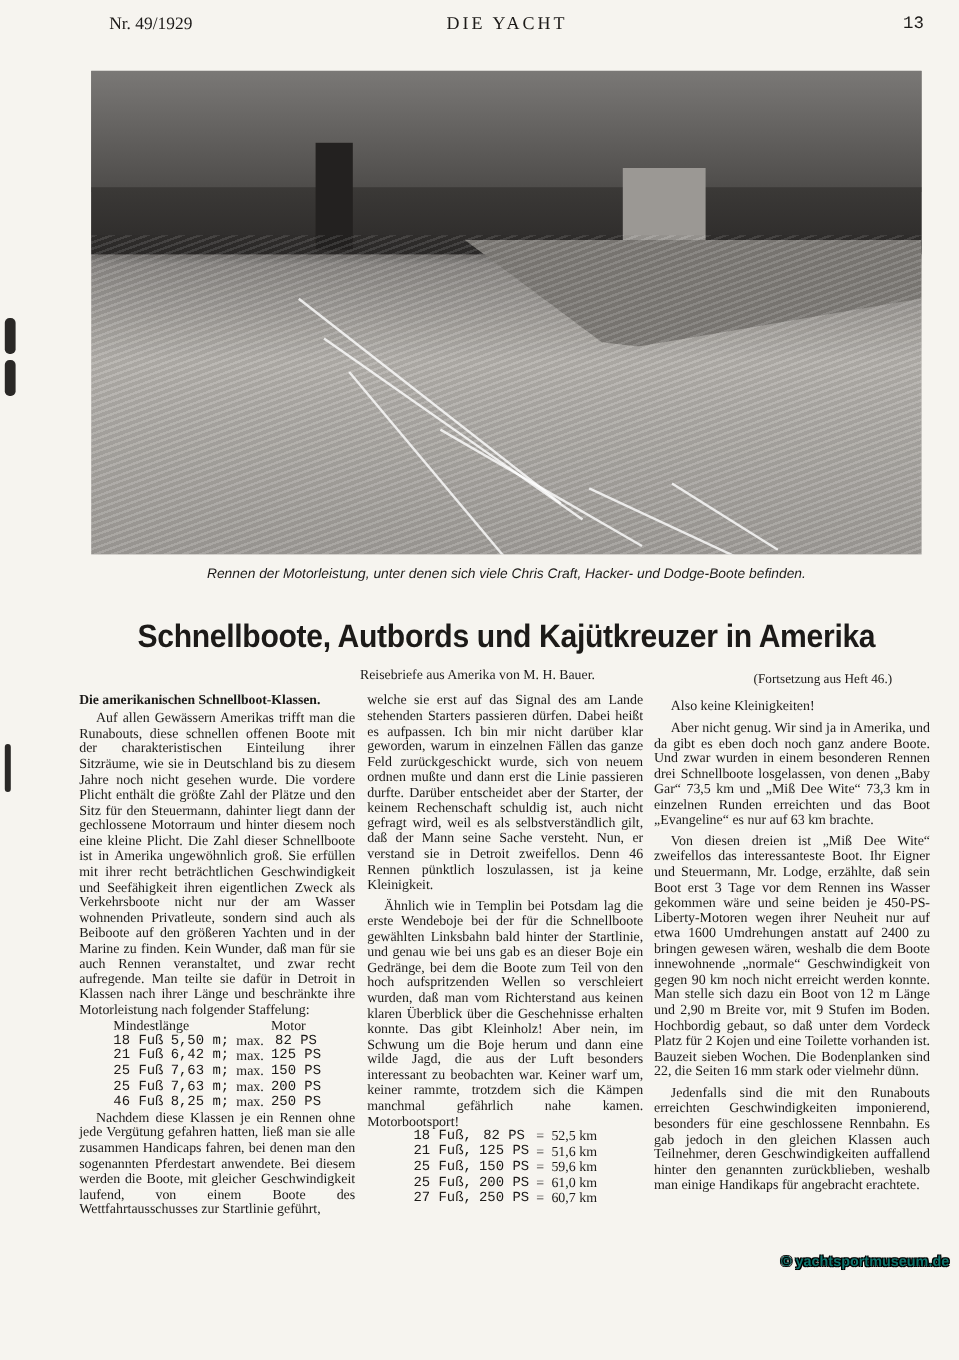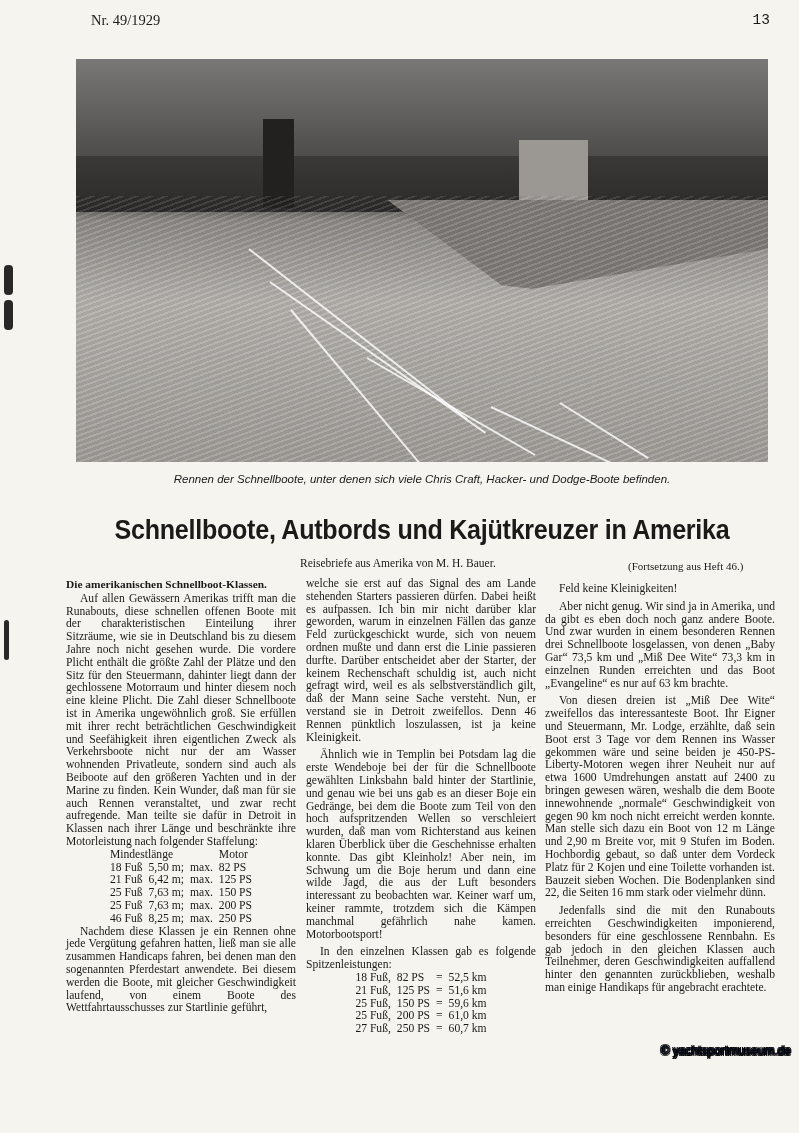--- a/index.html
+++ b/index.html
@@ -53,57 +53,58 @@
     hyphens: manual;
   }
   .col1 { left: 66px; } .col2 { left: 306px; } .col3 { left: 545px; }
   .col p { margin: 0 0 0 0; text-indent: 14px; }
   .col p.gap { margin-top: 5px; }
   .col p.noind { text-indent: 0; }
   .sub { font-weight: bold; font-size: 11.4px; text-indent: 0 !important; margin-bottom: 2px !important; }
   table.staff { border-collapse: collapse; margin: 0 auto; font-size: 11.6px; line-height: 12.8px; }
   table.staff td { padding: 0 3px; white-space: nowrap; }
   table.staff th { font-weight: normal; padding: 0 3px; }
-  .r { text-align: left; }
+  .r { text-align: center; font-family: Liberation Mono, monospace; }
   .watermark {
     position: absolute; right: 8px; top: 1044px;
     font-family: "Liberation Sans", "DejaVu Sans", sans-serif;
-    font-size: 12px; font-weight: normal; color: #0f172a;
+    font-size: 12px; font-weight: bold; color: #0f766e;
     text-shadow: 0 0 1px #000, 0 0 1px #000, 1px 1px 0 #000, -1px -1px 0 #000, 1px -1px 0 #000, -1px 1px 0 #000;
   }
 </style>
 </head>
 <body>
 
 <div class="edge-mark" style="top:265px;height:30px;"></div>
 <div class="edge-mark" style="top:300px;height:30px;"></div>
 <div class="edge-mark" style="top:620px;height:40px;width:5px;"></div>
 
 <div class="header">
   <span class="issue">Nr. 49/1929</span>
+  <span class="journal">DIE YACHT</span>
   <span class="page">13</span>
 </div>
 
 <div class="photo">
   <div class="sky"></div>
   <div class="shore"></div>
   <div class="tower1"></div>
   <div class="tower2"></div>
   <div class="land"></div>
   <div class="water"></div>
   <div class="wake" style="left:25%;top:47%;width:40%;transform:rotate(38deg);"></div>
   <div class="wake" style="left:28%;top:55%;width:38%;transform:rotate(35deg);"></div>
   <div class="wake" style="left:31%;top:62%;width:30%;transform:rotate(50deg);"></div>
   <div class="wake" style="left:42%;top:74%;width:28%;transform:rotate(30deg);"></div>
   <div class="wake" style="left:60%;top:86%;width:20%;transform:rotate(25deg);"></div>
   <div class="wake" style="left:70%;top:85%;width:15%;transform:rotate(32deg);"></div>
 </div>
 
 <div class="caption">
-  <div>Rennen der Schnellboote, unter denen sich viele Chris Craft, Hacker- und Dodge-Boote befinden.</div>
+  <div>Rennen der Motorleistung, unter denen sich viele Chris Craft, Hacker- und Dodge-Boote befinden.</div>
 </div>
 
 <div class="headline">Schnellboote, Autbords und Kajütkreuzer in Amerika</div>
 <div class="byline">Reisebriefe aus Amerika von M. H. Bauer.</div>
 <div class="continued">(Fortsetzung aus Heft 46.)</div>
 
 <div class="col col1">
   <p class="sub">Die amerikanischen Schnellboot-Klassen.</p>
   <p>Auf allen Gewässern Amerikas trifft man die Runabouts, diese schnellen offenen Boote mit der charakteristischen Einteilung ihrer Sitzräume, wie sie in Deutschland bis zu diesem Jahre noch nicht gesehen wurde. Die vordere Plicht enthält die größte Zahl der Plätze und den Sitz für den Steuermann, dahinter liegt dann der gechlossene Motorraum und hinter diesem noch eine kleine Plicht. Die Zahl dieser Schnellboote ist in Amerika ungewöhnlich groß. Sie erfüllen mit ihrer recht beträchtlichen Geschwindigkeit und Seefähigkeit ihren eigentlichen Zweck als Verkehrsboote nicht nur der am Wasser wohnenden Privatleute, sondern sind auch als Beiboote auf den größeren Yachten und in der Marine zu finden. Kein Wunder, daß man für sie auch Rennen veranstaltet, und zwar recht aufregende. Man teilte sie dafür in Detroit in Klassen nach ihrer Länge und beschränkte ihre Motorleistung nach folgender Staffelung:</p>
   <table class="staff">
@@ -145,21 +146,20 @@
           <td class="r">250 PS</td>
         </tr>
       </tbody>
   </table>
   <p>Nachdem diese Klassen je ein Rennen ohne jede Vergütung gefahren hatten, ließ man sie alle zusammen Handicaps fahren, bei denen man den sogenannten Pferdestart anwendete. Bei diesem werden die Boote, mit gleicher Geschwindigkeit laufend, von einem Boote des Wettfahrtausschusses zur Startlinie geführt,</p>
 </div>
 
 <div class="col col2">
   <p class="noind">welche sie erst auf das Signal des am Lande stehenden Starters passieren dürfen. Dabei heißt es aufpassen. Ich bin mir nicht darüber klar geworden, warum in einzelnen Fällen das ganze Feld zurückgeschickt wurde, sich von neuem ordnen mußte und dann erst die Linie passieren durfte. Darüber entscheidet aber der Starter, der keinem Rechenschaft schuldig ist, auch nicht gefragt wird, weil es als selbstverständlich gilt, daß der Mann seine Sache versteht. Nun, er verstand sie in Detroit zweifellos. Denn 46 Rennen pünktlich loszulassen, ist ja keine Kleinigkeit.</p>
   <p class="gap">Ähnlich wie in Templin bei Potsdam lag die erste Wendeboje bei der für die Schnellboote gewählten Linksbahn bald hinter der Startlinie, und genau wie bei uns gab es an dieser Boje ein Gedränge, bei dem die Boote zum Teil von den hoch aufspritzenden Wellen so verschleiert wurden, daß man vom Richterstand aus keinen klaren Überblick über die Geschehnisse erhalten konnte. Das gibt Kleinholz! Aber nein, im Schwung um die Boje herum und dann eine wilde Jagd, die aus der Luft besonders interessant zu beobachten war. Keiner warf um, keiner rammte, trotzdem sich die Kämpen manchmal gefährlich nahe kamen. Motorbootsport!</p>
-  <p class="gap">In den einzelnen Klassen gab es folgende Spitzenleistungen:</p>
   <table class="staff">
     <tbody id="result-rows">
         <tr>
           <td class="r">18 Fuß,</td>
           <td class="r">82 PS</td>
           <td>=</td>
           <td>52,5 km</td>
         </tr>
         <tr>
           <td class="r">21 Fuß,</td>
@@ -183,19 +183,19 @@
           <td class="r">27 Fuß,</td>
           <td class="r">250 PS</td>
           <td>=</td>
           <td>60,7 km</td>
         </tr>
       </tbody>
   </table>
 </div>
 
 <div class="col col3">
-  <p class="gap">Feld keine Kleinigkeiten!</p>
+  <p class="gap">Also keine Kleinigkeiten!</p>
   <p class="gap">Aber nicht genug. Wir sind ja in Amerika, und da gibt es eben doch noch ganz andere Boote. Und zwar wurden in einem besonderen Rennen drei Schnellboote losgelassen, von denen „Baby Gar“ 73,5 km und „Miß Dee Wite“ 73,3 km in einzelnen Runden erreichten und das Boot „Evangeline“ es nur auf 63 km brachte.</p>
   <p class="gap">Von diesen dreien ist „Miß Dee Wite“ zweifellos das interessanteste Boot. Ihr Eigner und Steuermann, Mr. Lodge, erzählte, daß sein Boot erst 3 Tage vor dem Rennen ins Wasser gekommen wäre und seine beiden je 450-PS-Liberty-Motoren wegen ihrer Neuheit nur auf etwa 1600 Umdrehungen anstatt auf 2400 zu bringen gewesen wären, weshalb die dem Boote innewohnende „normale“ Geschwindigkeit von gegen 90 km noch nicht erreicht werden konnte. Man stelle sich dazu ein Boot von 12 m Länge und 2,90 m Breite vor, mit 9 Stufen im Boden. Hochbordig gebaut, so daß unter dem Vordeck Platz für 2 Kojen und eine Toilette vorhanden ist. Bauzeit sieben Wochen. Die Bodenplanken sind 22, die Seiten 16 mm stark oder vielmehr dünn.</p>
   <p class="gap">Jedenfalls sind die mit den Runabouts erreichten Geschwindigkeiten imponierend, besonders für eine geschlossene Rennbahn. Es gab jedoch in den gleichen Klassen auch Teilnehmer, deren Geschwindigkeiten auffallend hinter den genannten zurückblieben, weshalb man einige Handikaps für angebracht erachtete.</p>
 </div>
 
 <div class="watermark">© yachtsportmuseum.de</div>
 
 </body></html>

